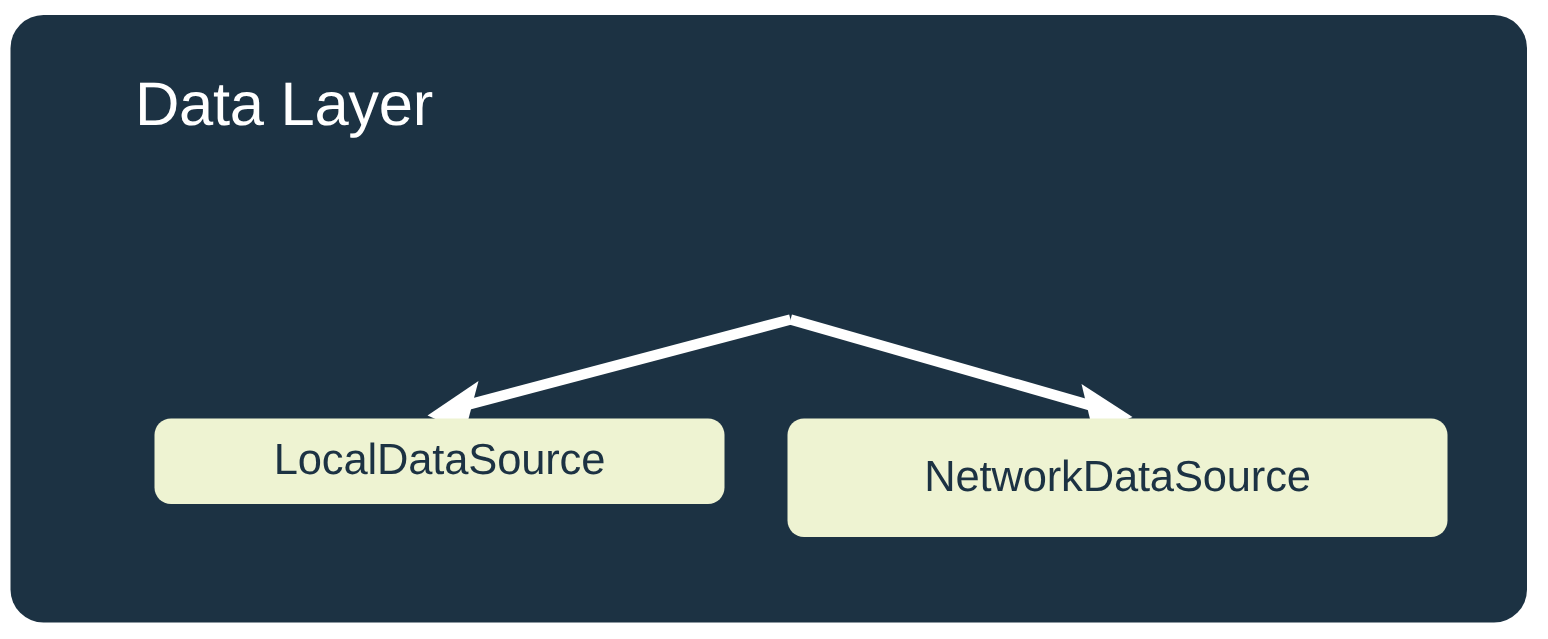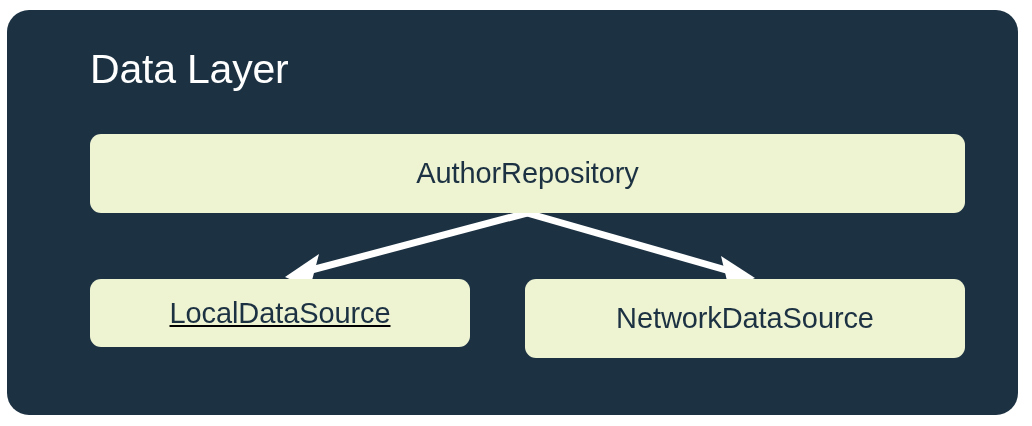--- a/index.html
+++ b/index.html
@@ -68,25 +68,24 @@
   }
 
   #node-author-repository {
     left: 90px;
     top: 134px;
     width: 875px;
     height: 79px;
   }
 
   #node-local-data-source {
-    left: 90px;
+    left: 103px;
     top: 279px;
     width: 380px;
-    height: 68px;
-    text-decoration: underline;
+    height: 57px;
   }
 
   #node-network-data-source {
     left: 525px;
     top: 279px;
     width: 440px;
     height: 79px;
     align-items: center;
   }
 
@@ -113,23 +112,20 @@
     <g>
       <path d="M 527 213 L 300 273" stroke="#ffffff" stroke-width="7" fill="none" stroke-linecap="butt"></path>
       <path d="M 285 277 L 319 254 L 310 288 Z" fill="#ffffff"></path>
     </g>
     <g>
       <path d="M 527 213 L 740 274" stroke="#ffffff" stroke-width="7" fill="none" stroke-linecap="butt"></path>
       <path d="M 755 278 L 721 256 L 729 289 Z" fill="#ffffff"></path>
     </g>
   </svg>
 
-  <div class="node-box" id="node-author-repository">
-    <span class="node-label">AuthorRepository</span>
-  </div>
 
   <div class="node-box" id="node-local-data-source">
     <span class="node-label">LocalDataSource</span>
   </div>
 
   <div class="node-box" id="node-network-data-source">
     <span class="node-label">NetworkDataSource</span>
   </div>
 
 </div>

